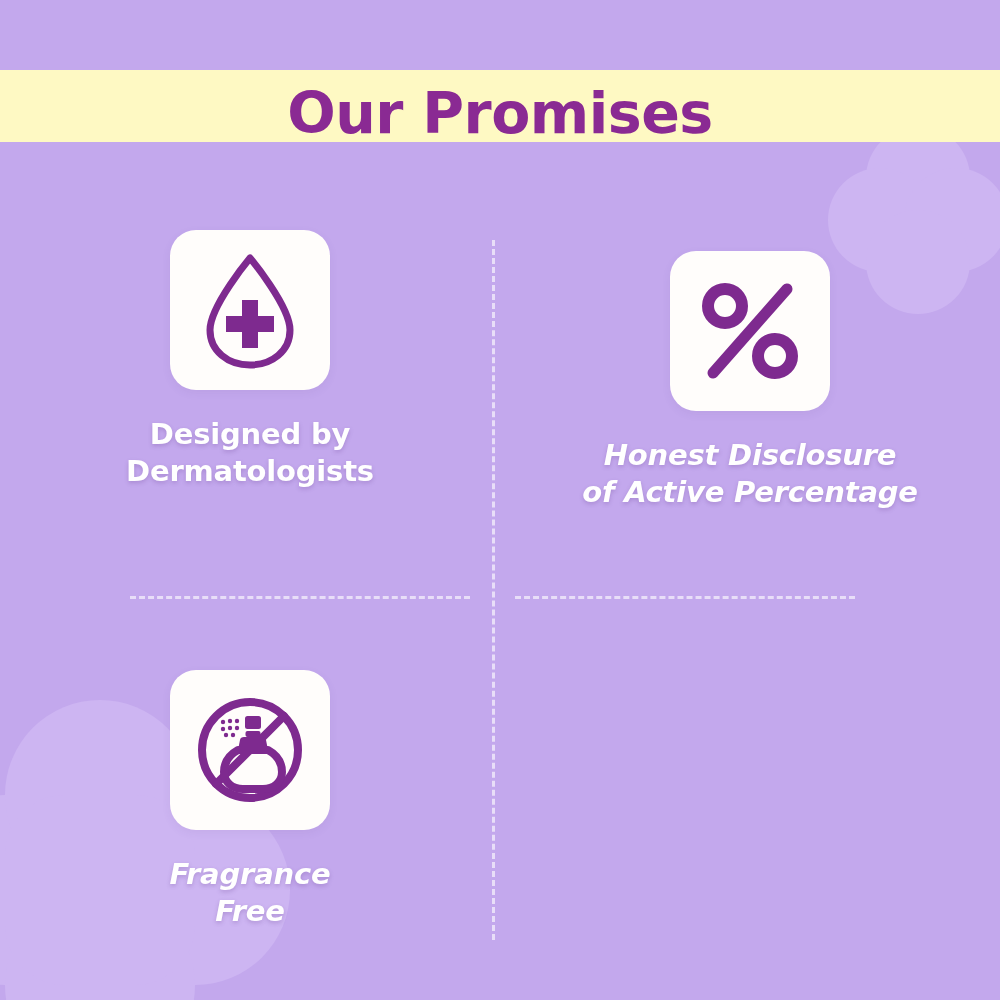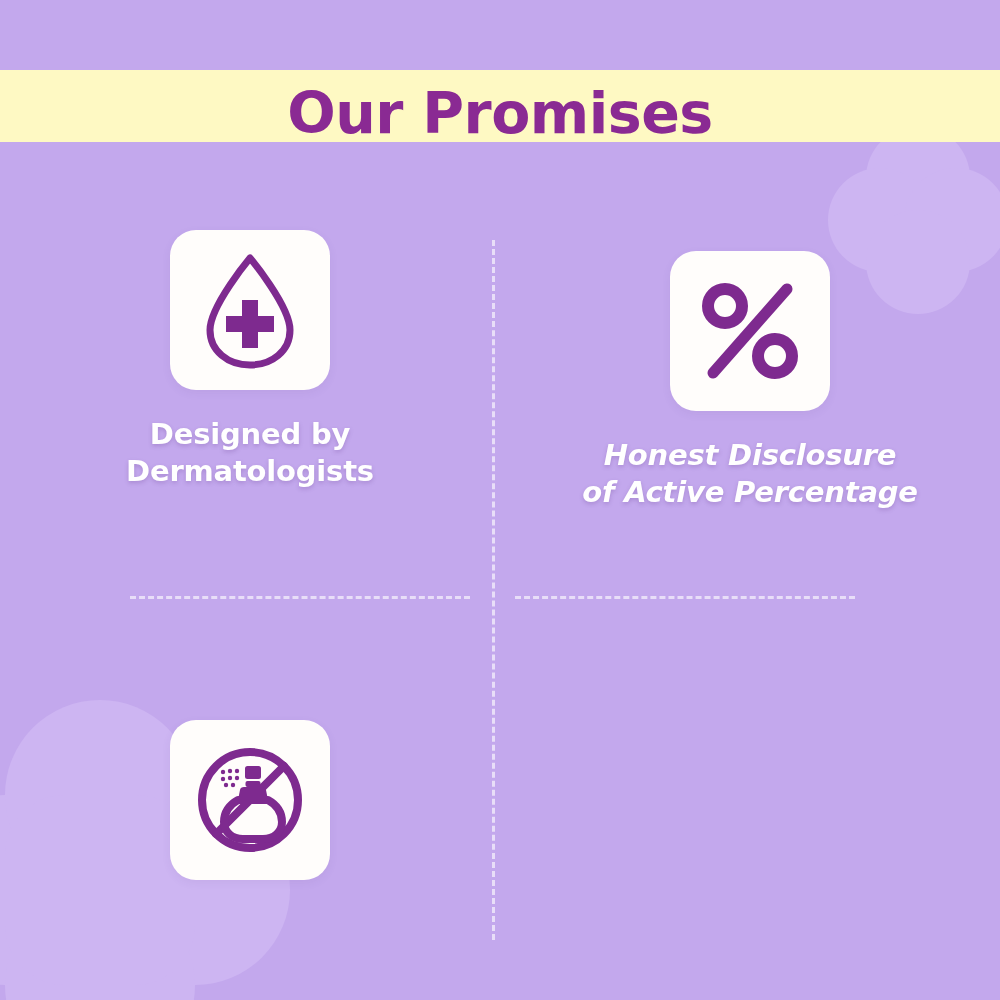--- a/index.html
+++ b/index.html
@@ -216,16 +216,18 @@
             <circle cx="37" cy="28" r="2.2" fill="#7e2a8f"></circle>
             <circle cx="30" cy="29" r="2.2" fill="#7e2a8f"></circle>
             <circle cx="44" cy="35" r="2.2" fill="#7e2a8f"></circle>
             <circle cx="37" cy="35" r="2.2" fill="#7e2a8f"></circle>
             <circle cx="30" cy="36" r="2.2" fill="#7e2a8f"></circle>
             <circle cx="40" cy="42" r="2.2" fill="#7e2a8f"></circle>
             <circle cx="33" cy="42" r="2.2" fill="#7e2a8f"></circle>
           </svg>
         </span>
       </div>
+      <div class="cell-label">Fragrance
+Free</div>
     </div>
 
   </div>
 </div>
 
 </body></html>

